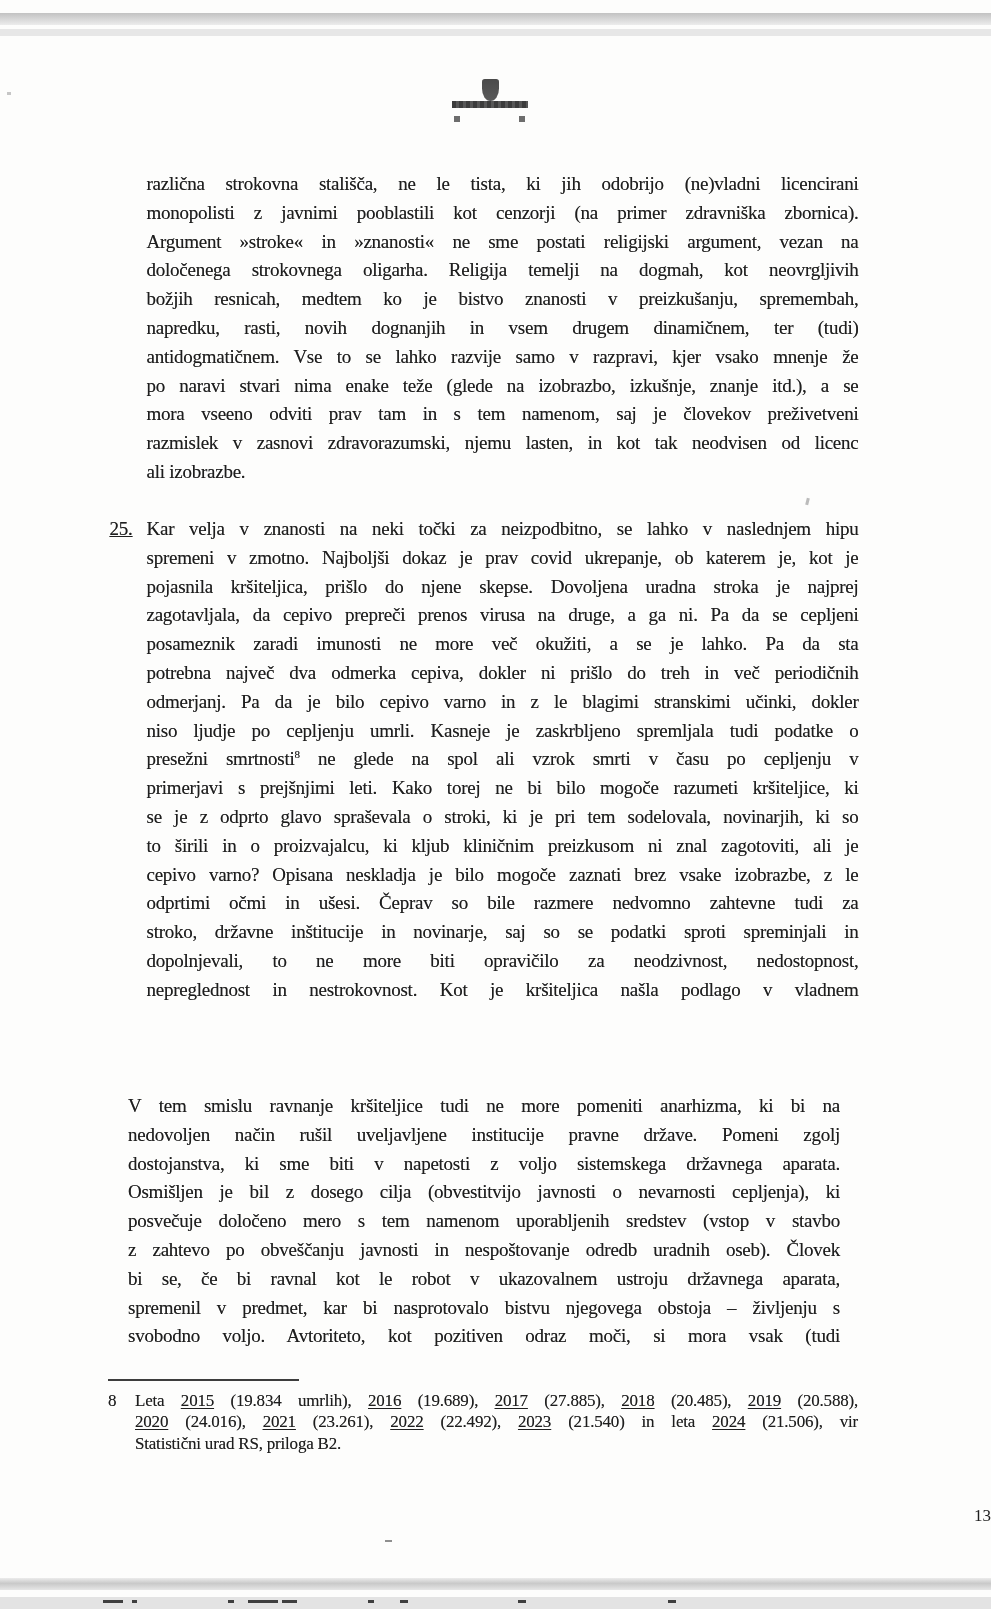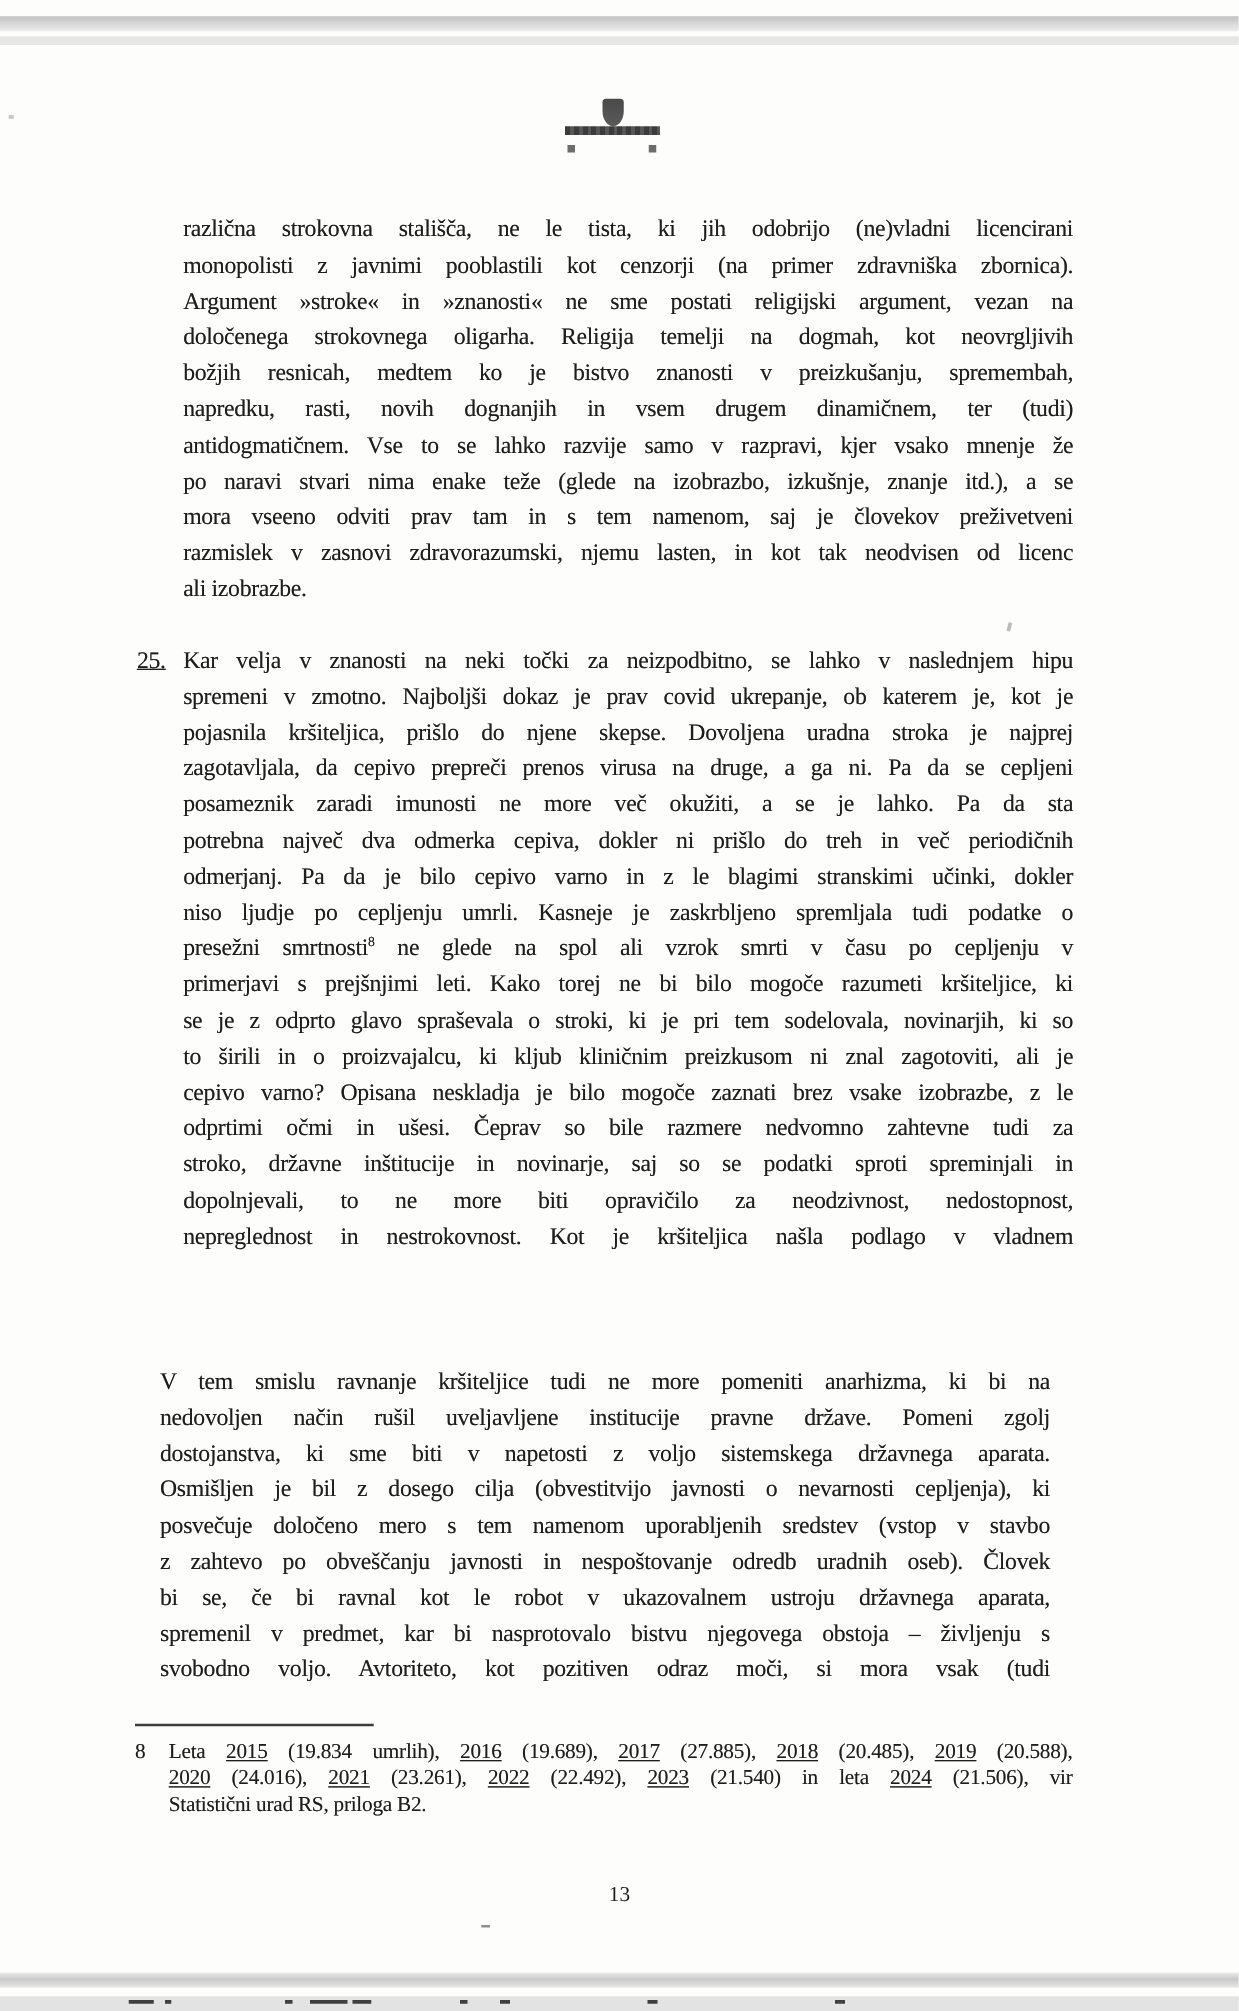--- a/index.html
+++ b/index.html
@@ -46,21 +46,21 @@
   sup{font-size:11px;line-height:0;vertical-align:super;}
   .u{text-decoration:underline;text-underline-offset:2px;}
   
   #footnote-rule{position:absolute;left:108px;top:1379px;width:191px;height:2px;background:#3d3d3d;}
   #footnote{position:absolute;left:108px;top:1390px;width:752px;display:flex;
             font-size:17px;line-height:21.4px;letter-spacing:-0.2px;
             text-shadow:0 0 0.4px rgba(20,20,20,.5);}
   #fn-marker{width:27px;flex:none;}
   #footnote-lines{width:723px;flex:none;}
   
-  #page-number{position:absolute;left:0;top:1506px;width:991px;text-align:center;
+  #page-number{position:absolute;left:0;top:1506px;width:991px;text-align:right;
                font-size:17px;letter-spacing:0;}
 </style>
 </head>
 <body>
 
 <div class="band" id="band-top-1"></div>
 <div class="band" id="band-top-2"></div>
 <div class="band" id="band-bot-1"></div>
 <div class="band" id="band-bot-2"></div>
 <div class="dash" style="left:103px;width:20px;"></div>

